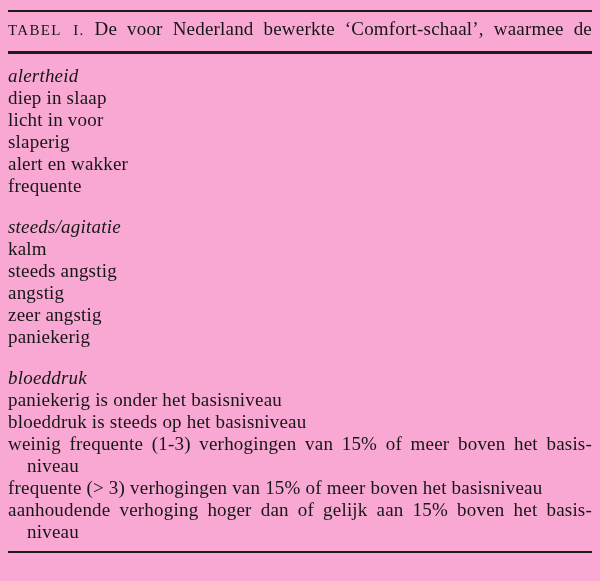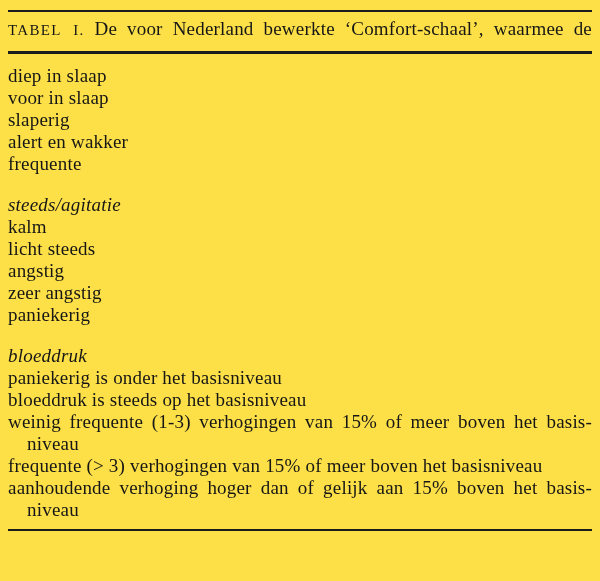--- a/index.html
+++ b/index.html
@@ -1,19 +1,19 @@
 <!DOCTYPE html>
 <html><head>
 <meta charset="utf-8">
 <style>
   html,body{margin:0;padding:0;background:#fff;}
   .page{
     position:relative;
     width:600px;height:581px;
-    background:#fde047;
+    background:#f9a8d4;
     color:#161616;
     font-family:"Liberation Serif","DejaVu Serif",serif;
     font-size:19px;
     line-height:22px;
     letter-spacing:0.2px;
     overflow:hidden;
     box-sizing:border-box;
   }
   .rule{height:0;border-top:2px solid #1c1c1c;margin:0 8px;}
   .rule-top{margin-top:10px;}
@@ -42,30 +42,31 @@
   <div class="rule rule-top"></div>
 
   <div class="table-header">
     <div class="hline1"><span class="table-label">TABEL I.</span> <span>De voor Nederland bewerkte ‘Comfort-schaal’, waarmee de</span></div>
   </div>
 
   <div class="rule rule-mid"></div>
 
   <div class="table-body">
       <div class="section">
+        <div class="heading">alertheid</div>
         <div class="line">diep in slaap</div>
-        <div class="line">voor in slaap</div>
+        <div class="line">licht in voor</div>
         <div class="line">slaperig</div>
         <div class="line">alert en wakker</div>
         <div class="line">frequente</div>
       </div>
       <div class="section">
         <div class="heading">steeds/agitatie</div>
         <div class="line">kalm</div>
-        <div class="line">licht steeds</div>
+        <div class="line">steeds angstig</div>
         <div class="line">angstig</div>
         <div class="line">zeer angstig</div>
         <div class="line">paniekerig</div>
       </div>
       <div class="section">
         <div class="heading">bloeddruk</div>
         <div class="line">paniekerig is onder het basisniveau</div>
         <div class="line">bloeddruk is steeds op het basisniveau</div>
         <div class="line justify">weinig frequente (1-3) verhogingen van 15% of meer boven het basis-</div>
         <div class="line indent">niveau</div>

